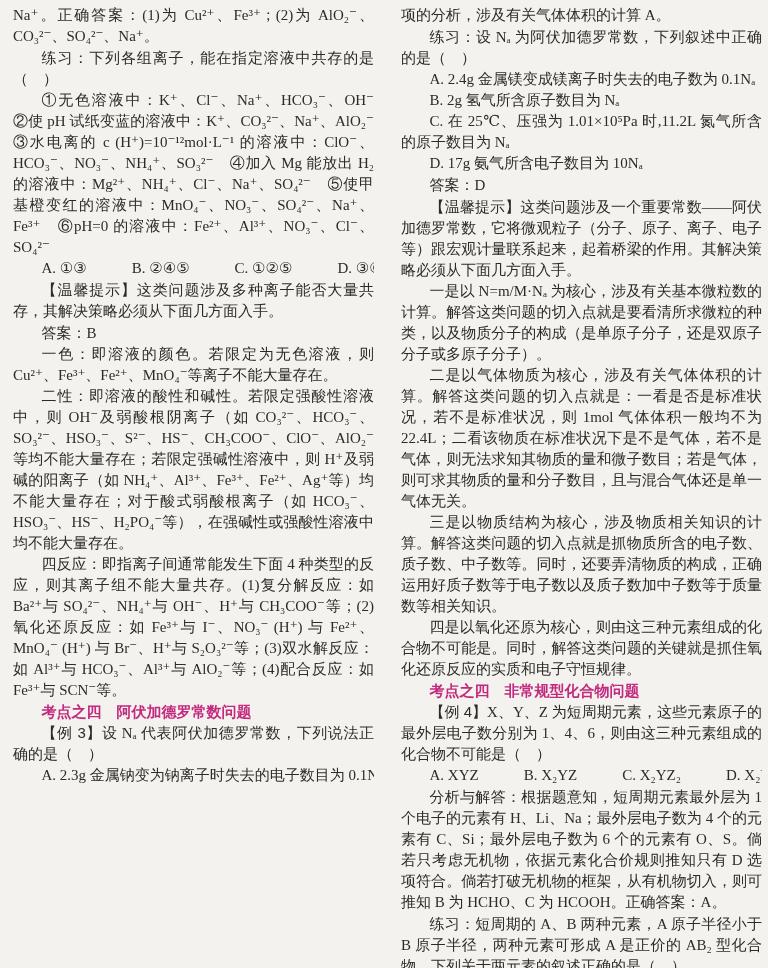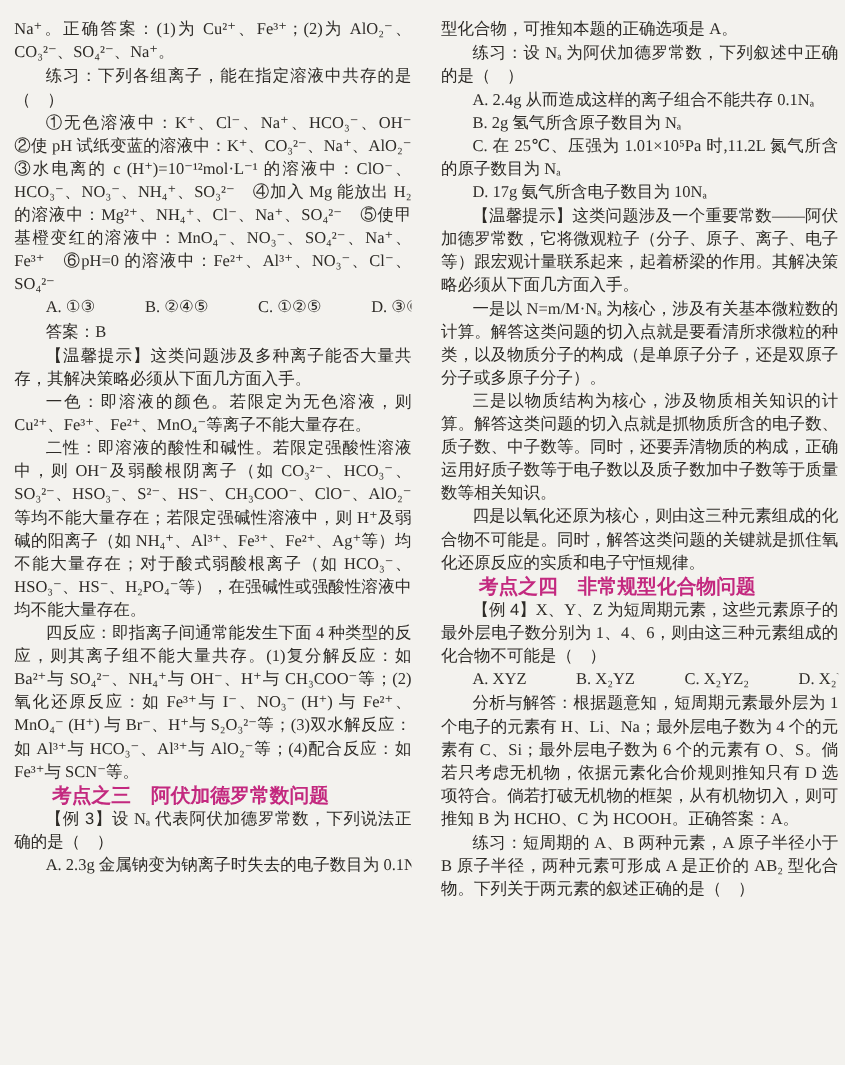--- a/index.html
+++ b/index.html
@@ -13,61 +13,63 @@
     padding:5px 6px 0 13px;
     display:flex;gap:27px;
   }
   .col{
     width:361px;flex:0 0 361px;
     font-size:15px;line-height:21px;
     text-align:justify;
   }
   .blk{margin:0;}
   .para{text-indent:1.9em;}
-  .noindent{text-indent:0;margin-top:12px;}
+  .noindent{text-indent:0;}
   .optline{padding-left:1.9em;text-indent:0;text-align:left;
     white-space:nowrap;overflow:hidden;}
   .heading{
     padding-left:1.9em;text-indent:0;text-align:left;
     color:#c3297f;font-weight:bold;
     font-family:"Liberation Sans","DejaVu Sans",sans-serif;
-    font-size:18px;
+    font-size:15px;
   }
   b.lbl{
     font-weight:normal;
     font-family:"Liberation Sans","DejaVu Sans",sans-serif;
   }
 </style>
 </head>
 <body>
 
 <div class="page">
   <div class="col">
       <p class="blk para noindent">Na⁺。正确答案：(1)为 Cu²⁺、Fe³⁺；(2)为 AlO₂⁻、CO₃²⁻、SO₄²⁻、Na⁺。</p>
       <p class="blk para"><b class="lbl">练习：</b>下列各组离子，能在指定溶液中共存的是（　）</p>
       <p class="blk para">①无色溶液中：K⁺、Cl⁻、Na⁺、HCO₃⁻、OH⁻　②使 pH 试纸变蓝的溶液中：K⁺、CO₃²⁻、Na⁺、AlO₂⁻　③水电离的 c (H⁺)=10⁻¹²mol·L⁻¹ 的溶液中：ClO⁻、HCO₃⁻、NO₃⁻、NH₄⁺、SO₃²⁻　④加入 Mg 能放出 H₂ 的溶液中：Mg²⁺、NH₄⁺、Cl⁻、Na⁺、SO₄²⁻　⑤使甲基橙变红的溶液中：MnO₄⁻、NO₃⁻、SO₄²⁻、Na⁺、Fe³⁺　⑥pH=0 的溶液中：Fe²⁺、Al³⁺、NO₃⁻、Cl⁻、SO₄²⁻</p>
       <p class="blk optline">A. ①③　　　B. ②④⑤　　　C. ①②⑤　　　D. ③⑥</p>
+      <p class="blk para"><b class="lbl">【温馨提示】</b>这类问题涉及多种离子能否大量共存，其解决策略必须从下面几方面入手。</p>
       <p class="blk optline"><b class="lbl">答案：</b>B</p>
-      <p class="blk para"><b class="lbl">【温馨提示】</b>这类问题涉及多种离子能否大量共存，其解决策略必须从下面几方面入手。</p>
       <p class="blk para">一色：即溶液的颜色。若限定为无色溶液，则 Cu²⁺、Fe³⁺、Fe²⁺、MnO₄⁻等离子不能大量存在。</p>
       <p class="blk para">二性：即溶液的酸性和碱性。若限定强酸性溶液中，则 OH⁻及弱酸根阴离子（如 CO₃²⁻、HCO₃⁻、SO₃²⁻、HSO₃⁻、S²⁻、HS⁻、CH₃COO⁻、ClO⁻、AlO₂⁻等均不能大量存在；若限定强碱性溶液中，则 H⁺及弱碱的阳离子（如 NH₄⁺、Al³⁺、Fe³⁺、Fe²⁺、Ag⁺等）均不能大量存在；对于酸式弱酸根离子（如 HCO₃⁻、HSO₃⁻、HS⁻、H₂PO₄⁻等），在强碱性或强酸性溶液中均不能大量存在。</p>
       <p class="blk para">四反应：即指离子间通常能发生下面 4 种类型的反应，则其离子组不能大量共存。(1)复分解反应：如 Ba²⁺与 SO₄²⁻、NH₄⁺与 OH⁻、H⁺与 CH₃COO⁻等；(2)氧化还原反应：如 Fe³⁺与 I⁻、NO₃⁻ (H⁺) 与 Fe²⁺、MnO₄⁻ (H⁺) 与 Br⁻、H⁺与 S₂O₃²⁻等；(3)双水解反应：如 Al³⁺与 HCO₃⁻、Al³⁺与 AlO₂⁻等；(4)配合反应：如 Fe³⁺与 SCN⁻等。</p>
-      <p class="blk heading">考点之三　阿伏加德罗常数问题</p>
+      <p class="blk heading">考点之四　阿伏加德罗常数问题</p>
       <p class="blk para"><b class="lbl">【例 3】</b>设 Nₐ 代表阿伏加德罗常数，下列说法正确的是（　）</p>
       <p class="blk optline">A. 2.3g 金属钠变为钠离子时失去的电子数目为 0.1Nₐ 个</p>
     </div>
   <div class="col">
-      <p class="blk para noindent">型化合物，可推知本题的正确选项是 A。</p>
+      <p class="blk para noindent">项的分析，涉及有关气体体积的计算 A。</p>
       <p class="blk para"><b class="lbl">练习：</b>设 Nₐ 为阿伏加德罗常数，下列叙述中正确的是（　）</p>
-      <p class="blk optline">A. 2.4g 从而造成这样的离子组合不能共存 0.1Nₐ</p>
+      <p class="blk optline">A. 2.4g 金属镁变成镁离子时失去的电子数为 0.1Nₐ</p>
       <p class="blk optline">B. 2g 氢气所含原子数目为 Nₐ</p>
       <p class="blk para">C. 在 25℃、压强为 1.01×10⁵Pa 时,11.2L 氮气所含的原子数目为 Nₐ</p>
       <p class="blk optline">D. 17g 氨气所含电子数目为 10Nₐ</p>
+      <p class="blk optline"><b class="lbl">答案：</b>D</p>
       <p class="blk para"><b class="lbl">【温馨提示】</b>这类问题涉及一个重要常数——阿伏加德罗常数，它将微观粒子（分子、原子、离子、电子等）跟宏观计量联系起来，起着桥梁的作用。其解决策略必须从下面几方面入手。</p>
       <p class="blk para">一是以 N=m/M·Nₐ 为核心，涉及有关基本微粒数的计算。解答这类问题的切入点就是要看清所求微粒的种类，以及物质分子的构成（是单原子分子，还是双原子分子或多原子分子）。</p>
+      <p class="blk para">二是以气体物质为核心，涉及有关气体体积的计算。解答这类问题的切入点就是：一看是否是标准状况，若不是标准状况，则 1mol 气体体积一般均不为 22.4L；二看该物质在标准状况下是不是气体，若不是气体，则无法求知其物质的量和微子数目；若是气体，则可求其物质的量和分子数目，且与混合气体还是单一气体无关。</p>
       <p class="blk para">三是以物质结构为核心，涉及物质相关知识的计算。解答这类问题的切入点就是抓物质所含的电子数、质子数、中子数等。同时，还要弄清物质的构成，正确运用好质子数等于电子数以及质子数加中子数等于质量数等相关知识。</p>
       <p class="blk para">四是以氧化还原为核心，则由这三种元素组成的化合物不可能是。同时，解答这类问题的关键就是抓住氧化还原反应的实质和电子守恒规律。</p>
       <p class="blk heading">考点之四　非常规型化合物问题</p>
       <p class="blk para"><b class="lbl">【例 4】</b>X、Y、Z 为短周期元素，这些元素原子的最外层电子数分别为 1、4、6，则由这三种元素组成的化合物不可能是（　）</p>
       <p class="blk optline">A. XYZ　　　B. X₂YZ　　　C. X₂YZ₂　　　D. X₂YZ₃</p>
       <p class="blk para"><b class="lbl">分析与解答：</b>根据题意知，短周期元素最外层为 1 个电子的元素有 H、Li、Na；最外层电子数为 4 个的元素有 C、Si；最外层电子数为 6 个的元素有 O、S。倘若只考虑无机物，依据元素化合价规则推知只有 D 选项符合。倘若打破无机物的框架，从有机物切入，则可推知 B 为 HCHO、C 为 HCOOH。正确答案：A。</p>
       <p class="blk para"><b class="lbl">练习：</b>短周期的 A、B 两种元素，A 原子半径小于 B 原子半径，两种元素可形成 A 是正价的 AB₂ 型化合物。下列关于两元素的叙述正确的是（　）</p>
     </div>
 </div>
 

